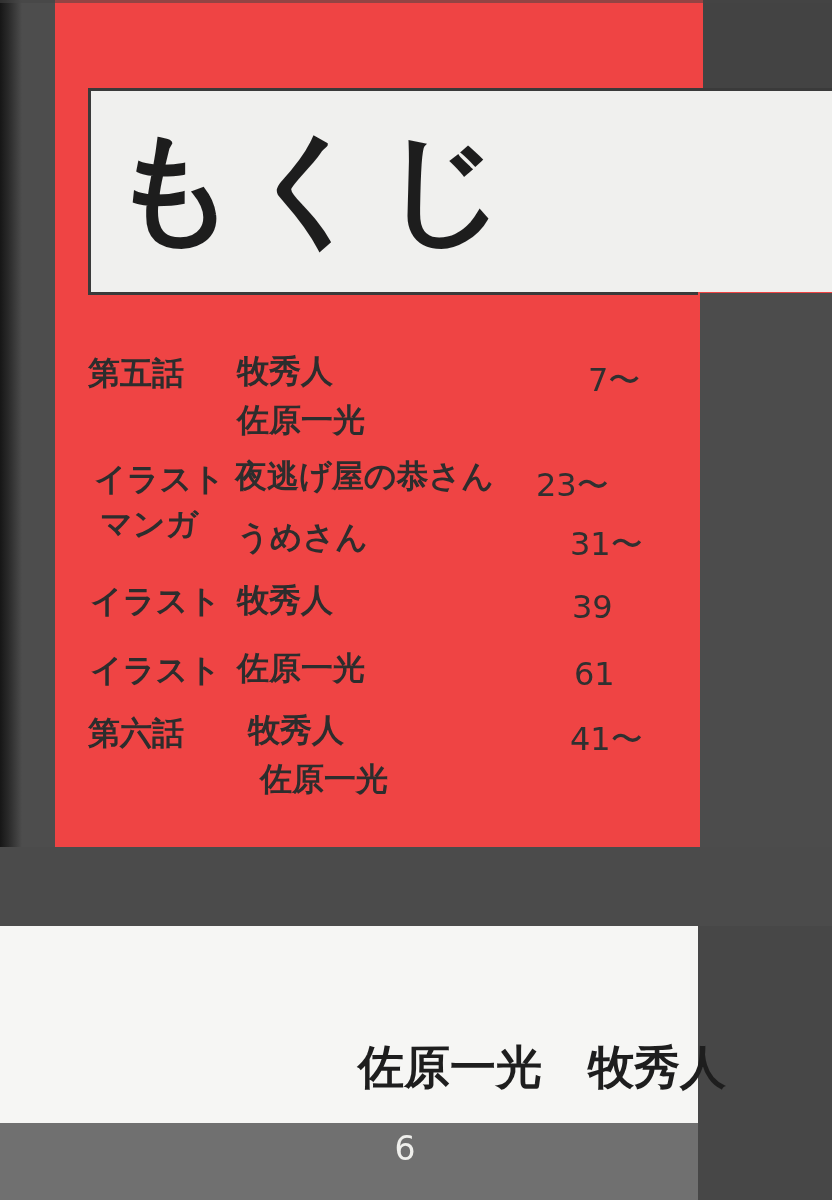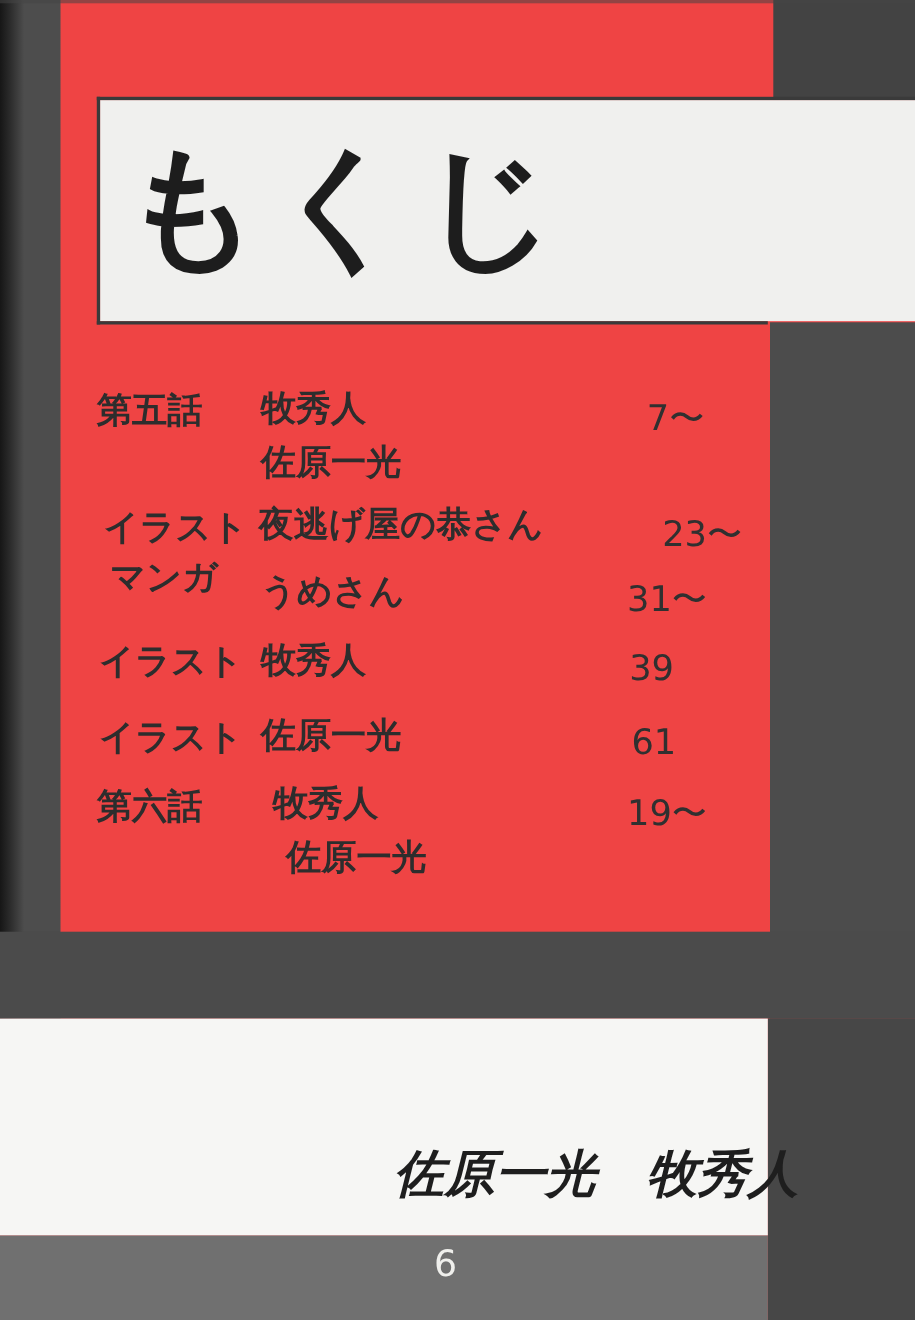--- a/index.html
+++ b/index.html
@@ -49,21 +49,21 @@
 
   
   .toc-label,.toc-title,.toc-page{
     font-size:32px;line-height:48px;font-weight:600;color:#2d2d2d;
     white-space:nowrap;
   }
   .toc-page{font-weight:500;color:#303030;}
 
   
   #credits-heading{left:362px;top:1002px;font-size:29px;line-height:34px;font-weight:bold;color:#1e1e1e;white-space:nowrap;}
-  #credits-names{left:358px;top:1040px;font-size:46px;line-height:54px;font-weight:bold;color:#1e1e1e;white-space:nowrap;font-style:italic;}
+  #credits-names{left:358px;top:1040px;font-size:46px;line-height:54px;font-weight:bold;color:#1e1e1e;white-space:nowrap;}
 
   
   #page-number{left:380px;top:1130px;width:50px;text-align:center;
     font-size:33px;line-height:38px;color:#efefec;font-weight:500;}
 </style>
 </head>
 <body>
 
 <div id="page" class="tex-light">
 
@@ -84,37 +84,37 @@
 
   <div>
 
     <div class="abs toc-label" style="left:88px;top:349px;">第五話</div>
     <div class="abs toc-title" style="left:237px;top:347px;">牧秀人</div>
     <div class="abs toc-title" style="left:237px;top:396px;">佐原一光</div>
     <div class="abs toc-page" style="left:588px;top:356px;">7〜</div>
 
     <div class="abs toc-label" style="left:94px;top:455px;">イラスト</div>
     <div class="abs toc-title" style="left:235px;top:452px;">夜逃げ屋の恭さん</div>
-    <div class="abs toc-page" style="left:602px;top:461px;">23〜</div>
+    <div class="abs toc-page" style="left:536px;top:461px;">23〜</div>
 
     <div class="abs toc-label" style="left:100px;top:500px;">マンガ</div>
     <div class="abs toc-title" style="left:237px;top:513px;">うめさん</div>
     <div class="abs toc-page" style="left:570px;top:520px;">31〜</div>
 
     <div class="abs toc-label" style="left:90px;top:577px;">イラスト</div>
     <div class="abs toc-title" style="left:237px;top:576px;">牧秀人</div>
     <div class="abs toc-page" style="left:572px;top:583px;">39</div>
 
     <div class="abs toc-label" style="left:90px;top:646px;">イラスト</div>
     <div class="abs toc-title" style="left:237px;top:644px;">佐原一光</div>
     <div class="abs toc-page" style="left:574px;top:650px;">61</div>
 
     <div class="abs toc-label" style="left:88px;top:709px;">第六話</div>
     <div class="abs toc-title" style="left:248px;top:706px;">牧秀人</div>
     <div class="abs toc-title" style="left:260px;top:755px;">佐原一光</div>
-    <div class="abs toc-page" style="left:570px;top:715px;">19〜</div>
+    <div class="abs toc-page" style="left:570px;top:715px;">41〜</div>
   </div>
 
   <div class="abs" id="credits-names">佐原一光　牧秀人</div>
 
   <div class="abs" id="page-number">6</div>
 
 </div>
 
 </body></html>

